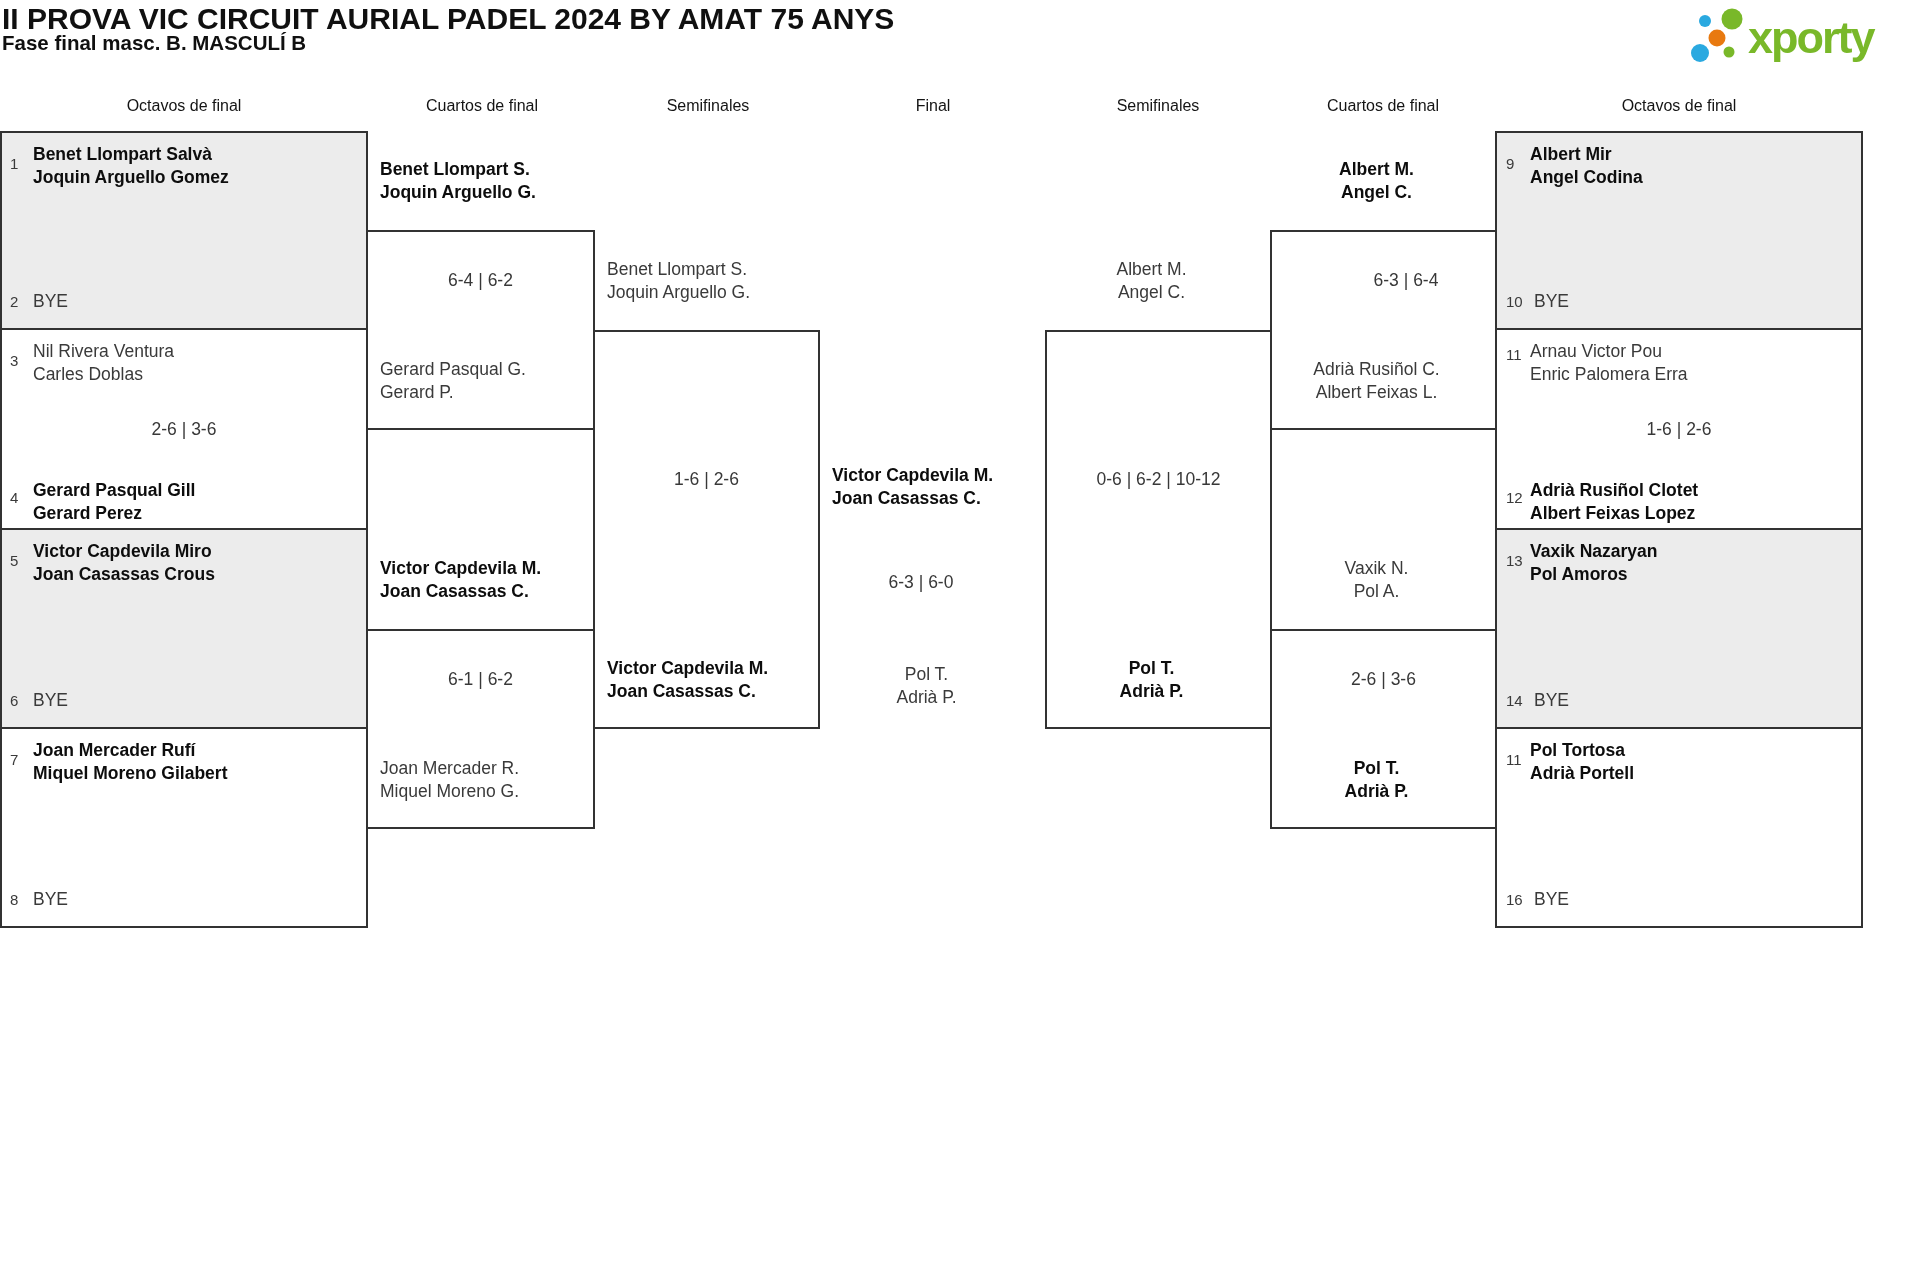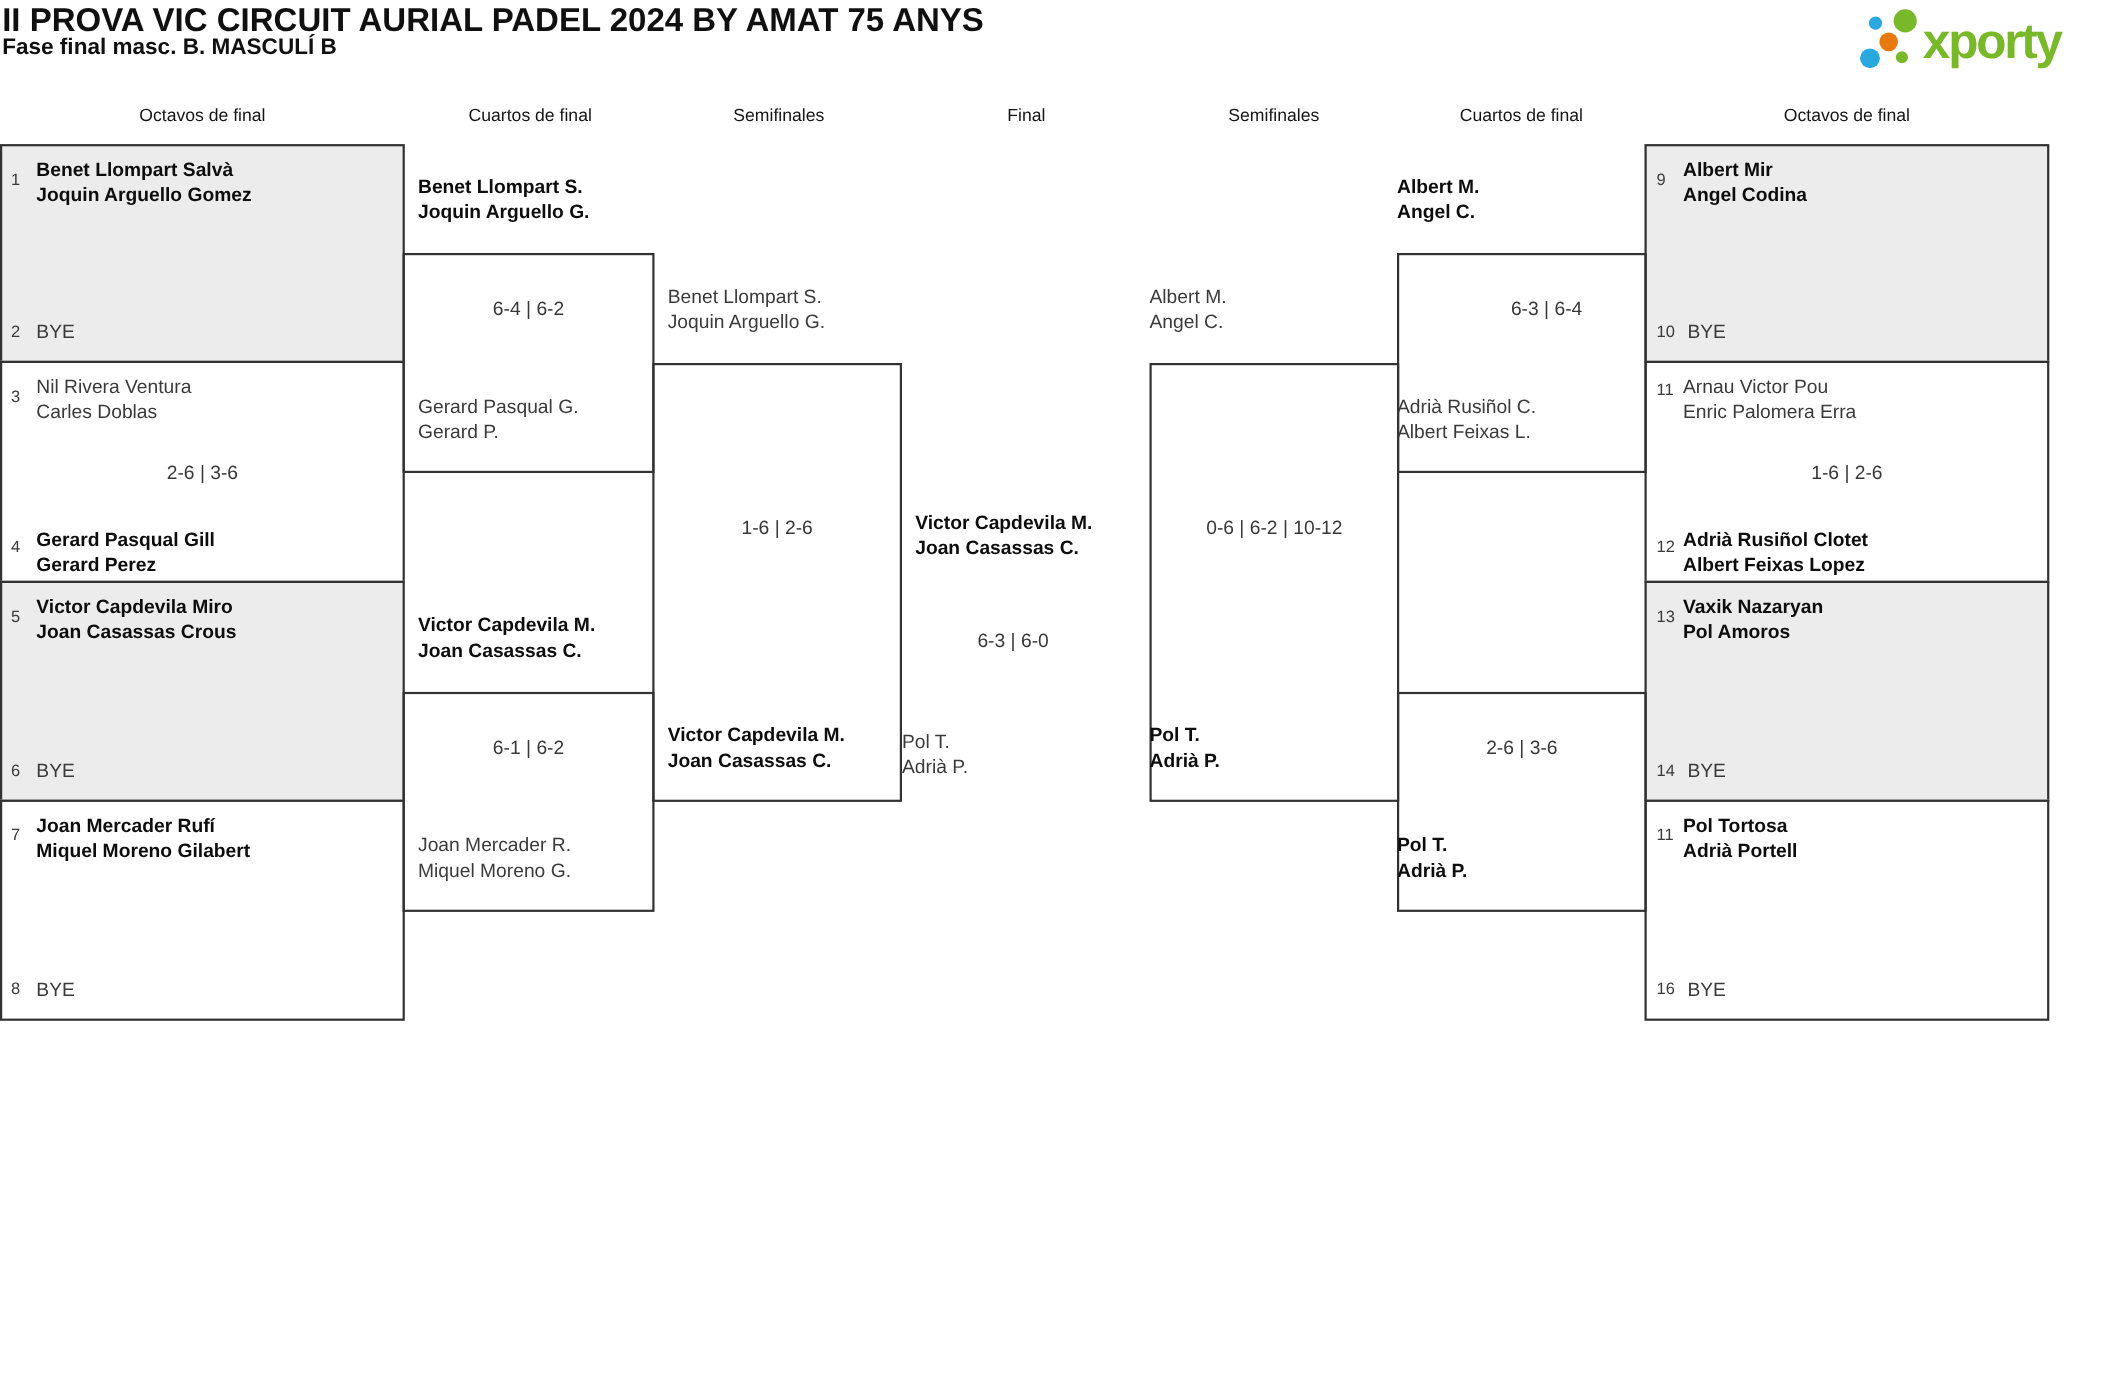--- a/index.html
+++ b/index.html
@@ -7,21 +7,21 @@
          font-family:"Liberation Sans",sans-serif;color:#222;}
   .ttl{position:absolute;left:2px;top:2px;font-size:30px;font-weight:700;color:#101010;white-space:nowrap;}
   .sub{position:absolute;left:2px;top:31px;font-size:20.5px;font-weight:700;color:#101010;white-space:nowrap;}
   .hdr{position:absolute;top:97px;width:220px;text-align:center;font-size:16px;font-weight:500;color:#141414;white-space:nowrap;}
   .box{position:absolute;border:2px solid #323232;box-sizing:border-box;background:#fff;}
   .box.gray{background:#ececec;}
   .mbox{position:absolute;border:2px solid #323232;box-sizing:border-box;background:transparent;}
   .team{position:absolute;}
   .line{font-size:17.5px;line-height:23px;color:#3a3a3a;white-space:nowrap;}
   .line.w{font-weight:700;color:#0d0d0d;}
-  .right{text-align:left;}
+  .right{text-align:center;}
   .seed{position:absolute;font-size:15px;line-height:18px;color:#3a3a3a;white-space:nowrap;}
   .score{position:absolute;font-size:17.5px;line-height:23px;color:#383838;text-align:center;white-space:nowrap;}
   .logo{position:absolute;left:1676px;top:0;width:244px;height:72px;cursor:pointer;}
 </style>
 </head>
 <body>
 
 <div class="stage">
 
   <div class="ttl">II PROVA VIC CIRCUIT AURIAL PADEL 2024 BY AMAT 75 ANYS</div>
@@ -198,19 +198,23 @@
   <div class="team right" style="left:1270px;top:158px;width:213px">
     <div class="line w">Albert M.</div>
     <div class="line w">Angel C.</div>
   </div>
   <div class="score" style="left:1270px;top:269px;width:272px">6-3 | 6-4</div>
   <div class="team right" style="left:1270px;top:358px;width:213px">
     <div class="line">Adrià Rusiñol C.</div>
     <div class="line">Albert Feixas L.</div>
   </div>
 
+  <div class="team right" style="left:1270px;top:557px;width:213px">
+    <div class="line">Vaxik N.</div>
+    <div class="line">Pol A.</div>
+  </div>
   <div class="score" style="left:1270px;top:668px;width:227px">2-6 | 3-6</div>
   <div class="team right" style="left:1270px;top:757px;width:213px">
     <div class="line w">Pol T.</div>
     <div class="line w">Adrià P.</div>
   </div>
 
 </div>
 
 </body></html>

